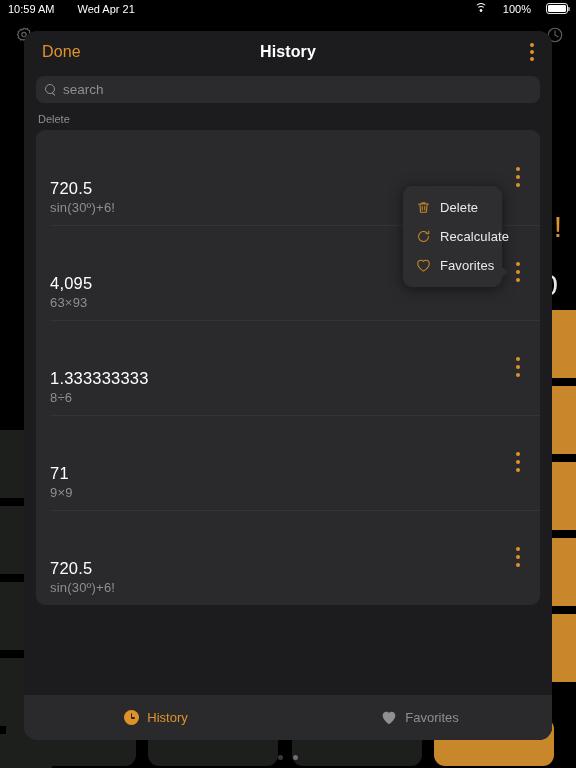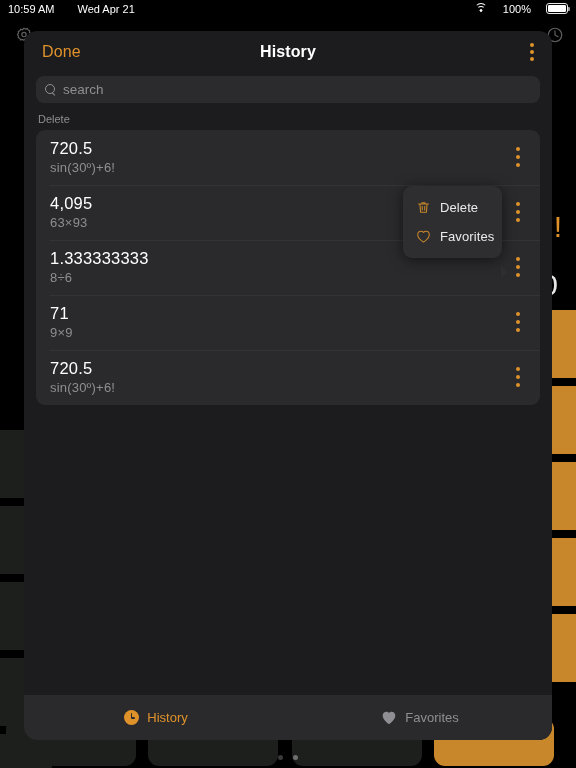--- a/index.html
+++ b/index.html
@@ -102,21 +102,21 @@
     margin: 0 12px; background: #2a2a2c; border-radius: 9px; overflow: hidden;
   }
   .row {
     position: relative; display: flex; align-items: center;
     padding: 9px 12px 10px 14px; min-height: 53px;
   }
   .row + .row::before {
     content:""; position:absolute; left:14px; right:0; top:0; height:1px; background:#343436;
   }
   .row-text { display: flex; flex-direction: column; gap: 2px; }
-  .row-result { color: #fff; font-size: 16.5px; letter-spacing: .2px; }
+  .row-result { color: #fff; font-size: 16.5px; letter-spacing: .2px; margin-top: 40px; }
   .row-expr { color: #8e8e93; font-size: 13px; letter-spacing: .2px; }
   .row-kebab {
     margin-left: auto; display: flex; flex-direction: column; gap: 3.5px;
     align-items: center; padding: 6px 8px; cursor: pointer;
   }
   .row-kebab i { width: 4.5px; height: 4.5px; border-radius: 50%; background: #e0922a; display:block; }
 
   .spacer { flex: 1 1 auto; }
 
   .tabbar {
@@ -329,20 +329,27 @@
 
     <div class="ctxitem">
       <svg class="ctxicon" viewBox="0 0 24 24" fill="none" stroke="#c8872b" stroke-width="1.7">
         <path d="M4 6.5h16M9.5 6.5V4.3h5v2.2M6.3 6.5l1 13.2h9.4l1-13.2" stroke-linecap="round" stroke-linejoin="round"></path>
         <path d="M10 10v6M14 10v6" stroke-linecap="round"></path>
       </svg>
       <span class="lbl">Delete</span>
     </div>
 
 
+    <div class="ctxitem">
+      <svg class="ctxicon" viewBox="0 0 24 24" fill="none" stroke="#c8872b" stroke-width="1.7">
+        <path d="M20 12a8 8 0 1 1-2.6-5.9" stroke-linecap="round"></path>
+        <path d="M20.4 3.2v4.4h-4.4" stroke-linecap="round" stroke-linejoin="round"></path>
+      </svg>
+      <span class="lbl">Recalculate</span>
+    </div>
 
 
     <div class="ctxitem">
       <svg class="ctxicon" viewBox="0 0 24 22" fill="none" stroke="#c8872b" stroke-width="1.7">
         <path d="M12 20S2.8 13.8 2.8 8.1C2.8 5 5.2 2.7 8.1 2.7c2 0 3.3 1.1 3.9 2 .6-.9 1.9-2 3.9-2 2.9 0 5.3 2.3 5.3 5.4C21.2 13.8 12 20 12 20z" stroke-linejoin="round"></path>
       </svg>
       <span class="lbl">Favorites</span>
     </div>
   </div>
 

